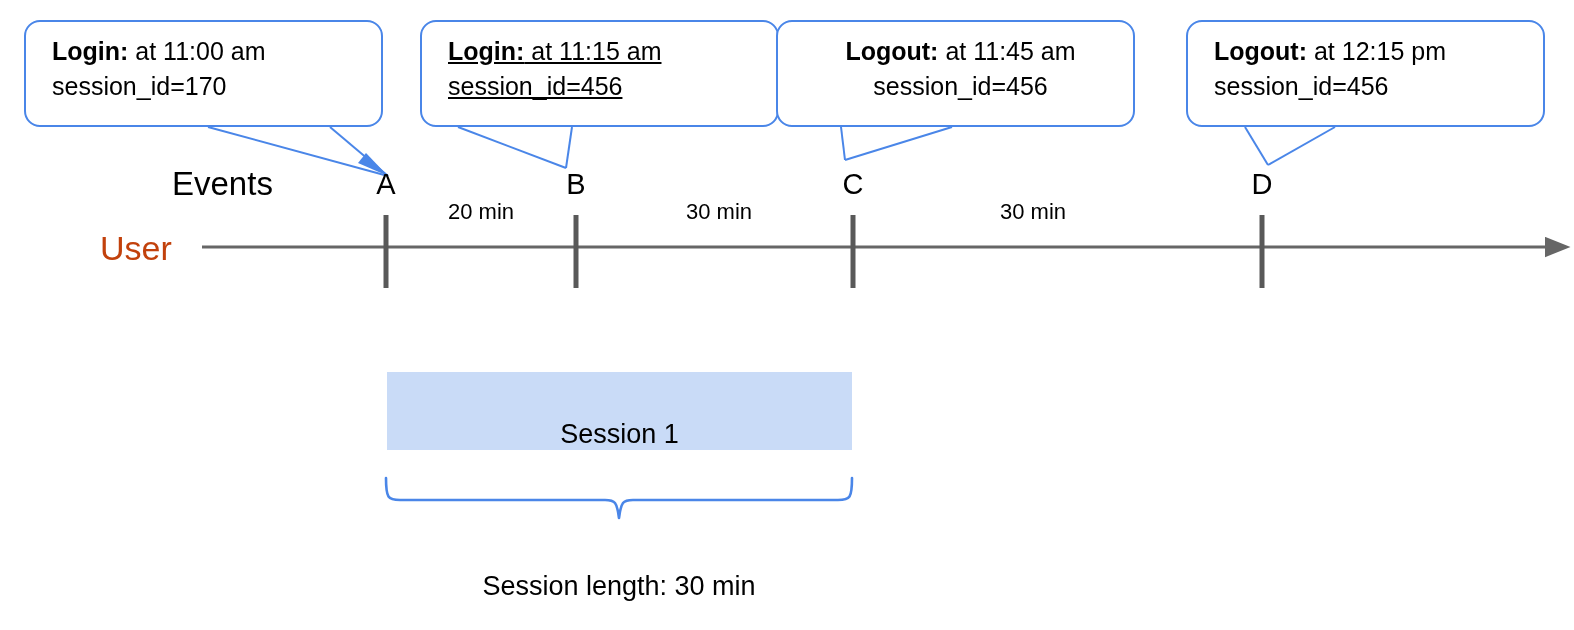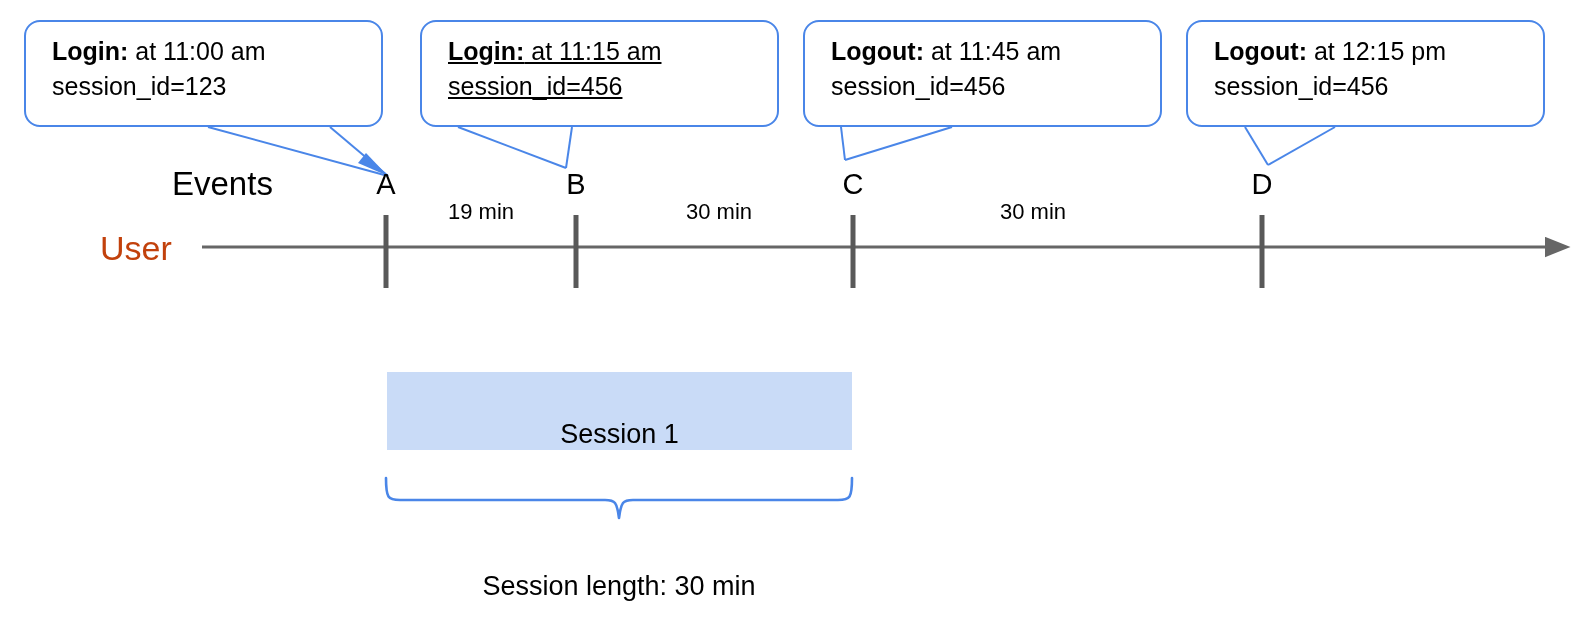--- a/index.html
+++ b/index.html
@@ -43,21 +43,21 @@
     font-size: 25px;
     line-height: 35px;
     white-space: nowrap;
     color: #000000;
   }
   .callout-line .evt {
     font-weight: bold;
   }
   .callout-1 { left: 24px;   top: 20px; }
   .callout-2 { left: 420px;  top: 20px; text-decoration: underline; }
-  .callout-3 { left: 803px;  top: 20px; }
+  .callout-3 { left: 776px;  top: 20px; text-align: center; }
   .callout-4 { left: 1186px; top: 20px; }
 
   
   .lbl-events {
     position: absolute;
     left: 172px;
     top: 168px;
     font-size: 33px;
     line-height: 32px;
     color: #000000;
@@ -126,21 +126,21 @@
     z-index: 2;
   }
 </style>
 </head>
 <body>
 
 <div id="stage">
 
   <div class="callout callout-1">
     <div class="callout-line"><span class="evt">Login:</span><span> at 11:00 am</span></div>
-    <div class="callout-line">session_id=123</div>
+    <div class="callout-line">session_id=170</div>
   </div>
 
   <div class="callout callout-2">
     <div class="callout-line"><span class="evt">Login:</span><span> at 11:15 am</span></div>
     <div class="callout-line">session_id=456</div>
   </div>
 
   <div class="callout callout-3">
     <div class="callout-line"><span class="evt">Logout:</span><span> at 11:45 am</span></div>
     <div class="callout-line">session_id=456</div>
@@ -199,21 +199,21 @@
   </svg>
 
   <div class="lbl-events">Events</div>
   <div class="lbl-user">User</div>
 
   <div class="evt-letter" style="left:386px;">A</div>
   <div class="evt-letter" style="left:576px;">B</div>
   <div class="evt-letter" style="left:853px;">C</div>
   <div class="evt-letter" style="left:1262px;">D</div>
 
-  <div class="interval-label" style="left:481px;">19 min</div>
+  <div class="interval-label" style="left:481px;">20 min</div>
   <div class="interval-label" style="left:719px;">30 min</div>
   <div class="interval-label" style="left:1033px;">30 min</div>
 
   <div class="session-bar">
     <span class="session-bar-label">Session 1</span>
   </div>
 
   <div class="session-caption">Session length: 30 min</div>
 
 </div>

